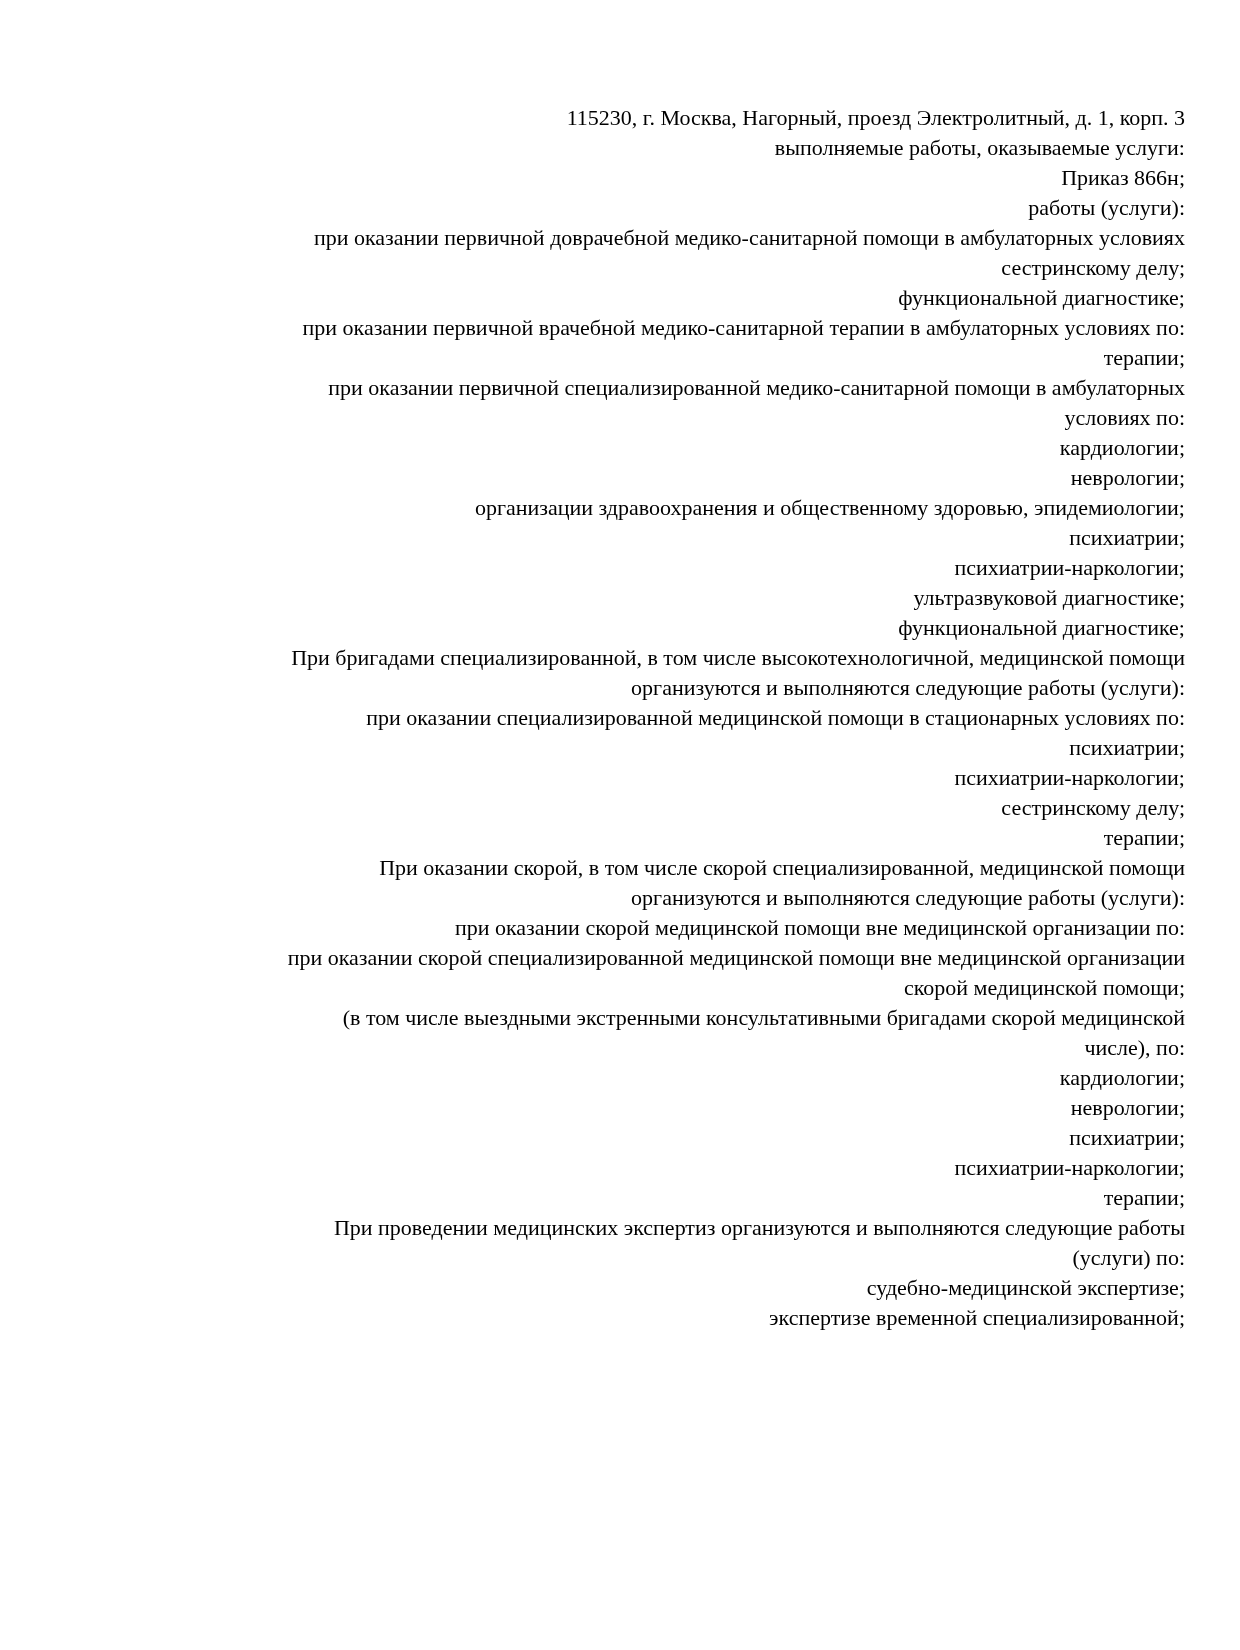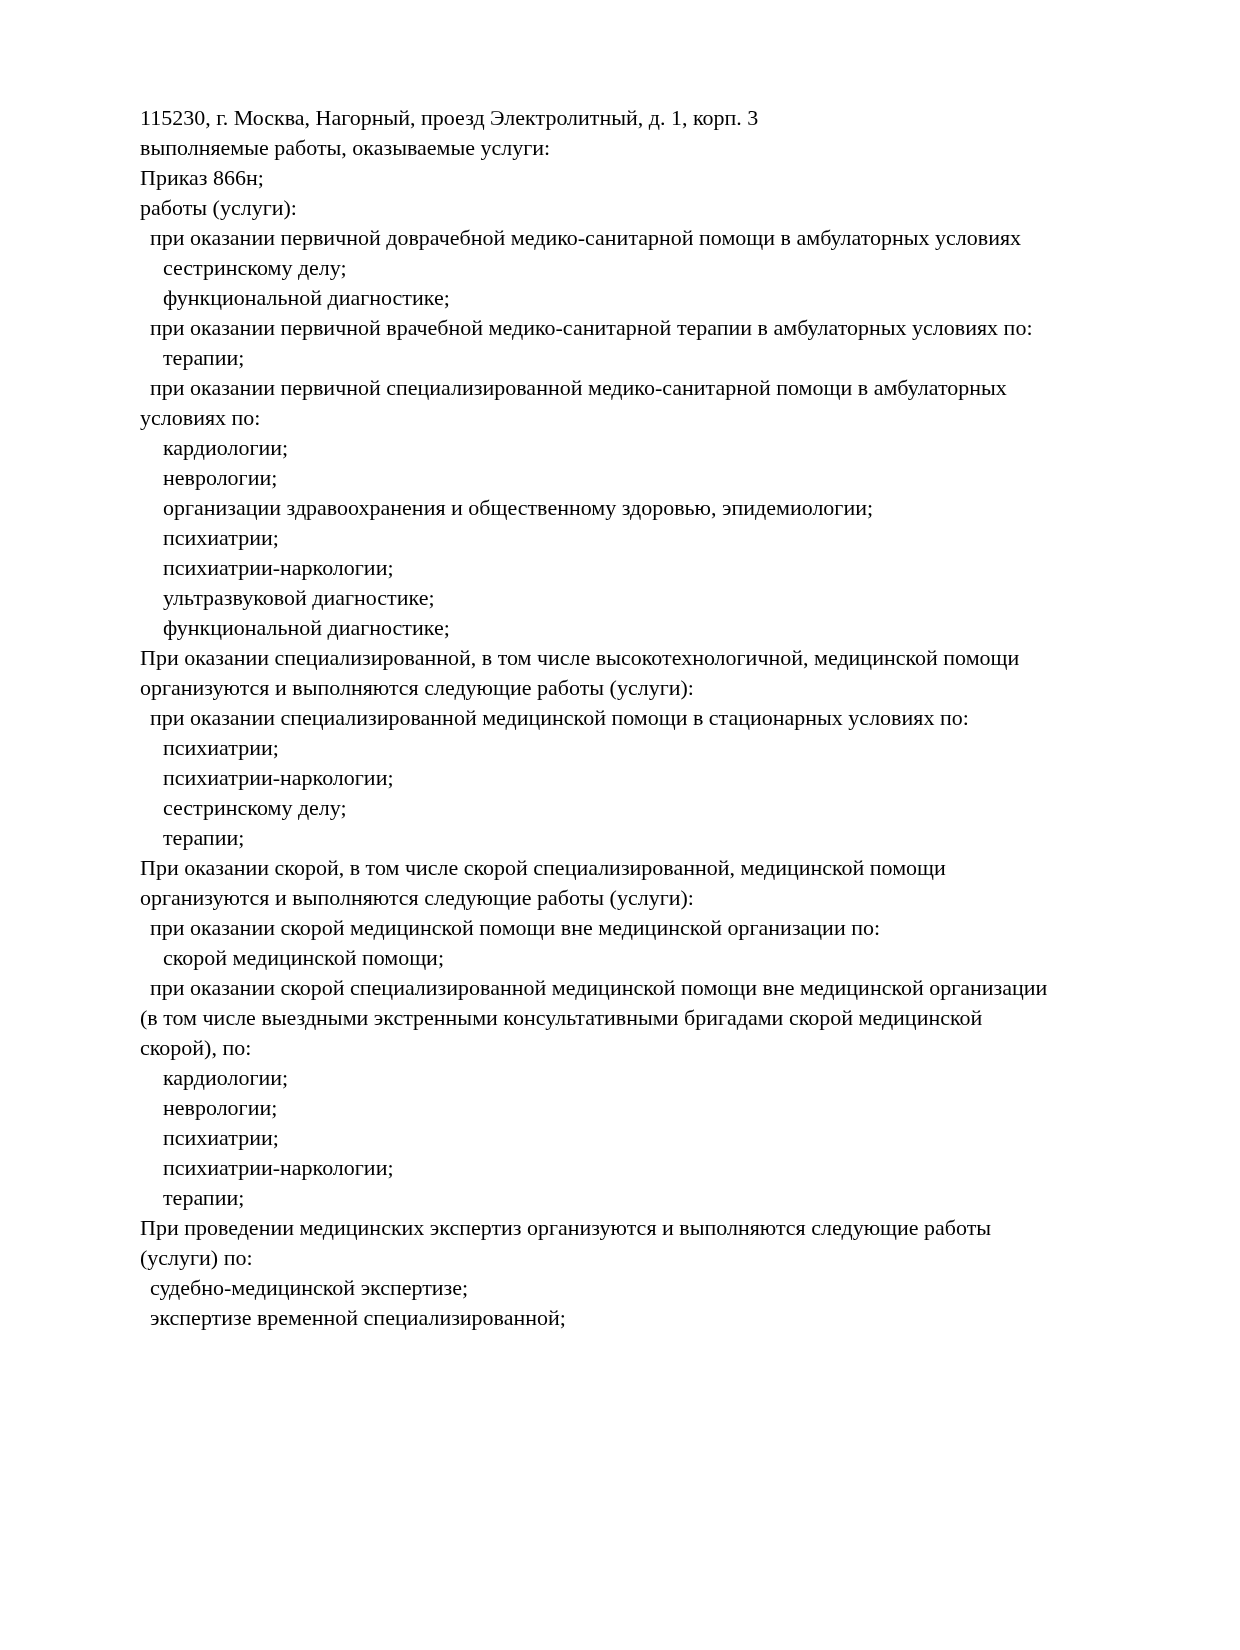--- a/index.html
+++ b/index.html
@@ -15,20 +15,21 @@
     .page {
       box-sizing: border-box;
       width: 1240px;
       height: 1650px;
       padding: 103px 55px 0 140px;
       background: #ffffff;
       font-family: "Liberation Serif", "DejaVu Serif", serif;
       font-size: 22px;
       line-height: 30px;
       color: #000000;
+      text-align: right;
     }
     .line {
       white-space: pre;
       min-height: 30px;
     }
     .indent-0 { padding-left: 0; }
     .indent-1 { padding-left: 10px; }
     .indent-2 { padding-left: 23px; }
   </style>
 </head>
@@ -47,34 +48,34 @@
       <div class="line indent-2">терапии;</div>
       <div class="line indent-1">при оказании первичной специализированной медико-санитарной помощи в амбулаторных</div>
       <div class="line indent-0">условиях по:</div>
       <div class="line indent-2">кардиологии;</div>
       <div class="line indent-2">неврологии;</div>
       <div class="line indent-2">организации здравоохранения и общественному здоровью, эпидемиологии;</div>
       <div class="line indent-2">психиатрии;</div>
       <div class="line indent-2">психиатрии-наркологии;</div>
       <div class="line indent-2">ультразвуковой диагностике;</div>
       <div class="line indent-2">функциональной диагностике;</div>
-      <div class="line indent-0">При оказании специализированной, в том числе высокотехнологичной, медицинской помощи</div>
+      <div class="line indent-0">При бригадами специализированной, в том числе высокотехнологичной, медицинской помощи</div>
       <div class="line indent-0">организуются и выполняются следующие работы (услуги):</div>
       <div class="line indent-1">при оказании специализированной медицинской помощи в стационарных условиях по:</div>
       <div class="line indent-2">психиатрии;</div>
       <div class="line indent-2">психиатрии-наркологии;</div>
       <div class="line indent-2">сестринскому делу;</div>
       <div class="line indent-2">терапии;</div>
       <div class="line indent-0">При оказании скорой, в том числе скорой специализированной, медицинской помощи</div>
       <div class="line indent-0">организуются и выполняются следующие работы (услуги):</div>
       <div class="line indent-1">при оказании скорой медицинской помощи вне медицинской организации по:</div>
+      <div class="line indent-1">при оказании скорой специализированной медицинской помощи вне медицинской организации</div>
       <div class="line indent-2">скорой медицинской помощи;</div>
-      <div class="line indent-1">при оказании скорой специализированной медицинской помощи вне медицинской организации</div>
       <div class="line indent-0">(в том числе выездными экстренными консультативными бригадами скорой медицинской</div>
-      <div class="line indent-0">скорой), по:</div>
+      <div class="line indent-0">числе), по:</div>
       <div class="line indent-2">кардиологии;</div>
       <div class="line indent-2">неврологии;</div>
       <div class="line indent-2">психиатрии;</div>
       <div class="line indent-2">психиатрии-наркологии;</div>
       <div class="line indent-2">терапии;</div>
       <div class="line indent-0">При проведении медицинских экспертиз организуются и выполняются следующие работы</div>
       <div class="line indent-0">(услуги) по:</div>
       <div class="line indent-1">судебно-медицинской экспертизе;</div>
       <div class="line indent-1">экспертизе временной специализированной;</div>
     </div>

